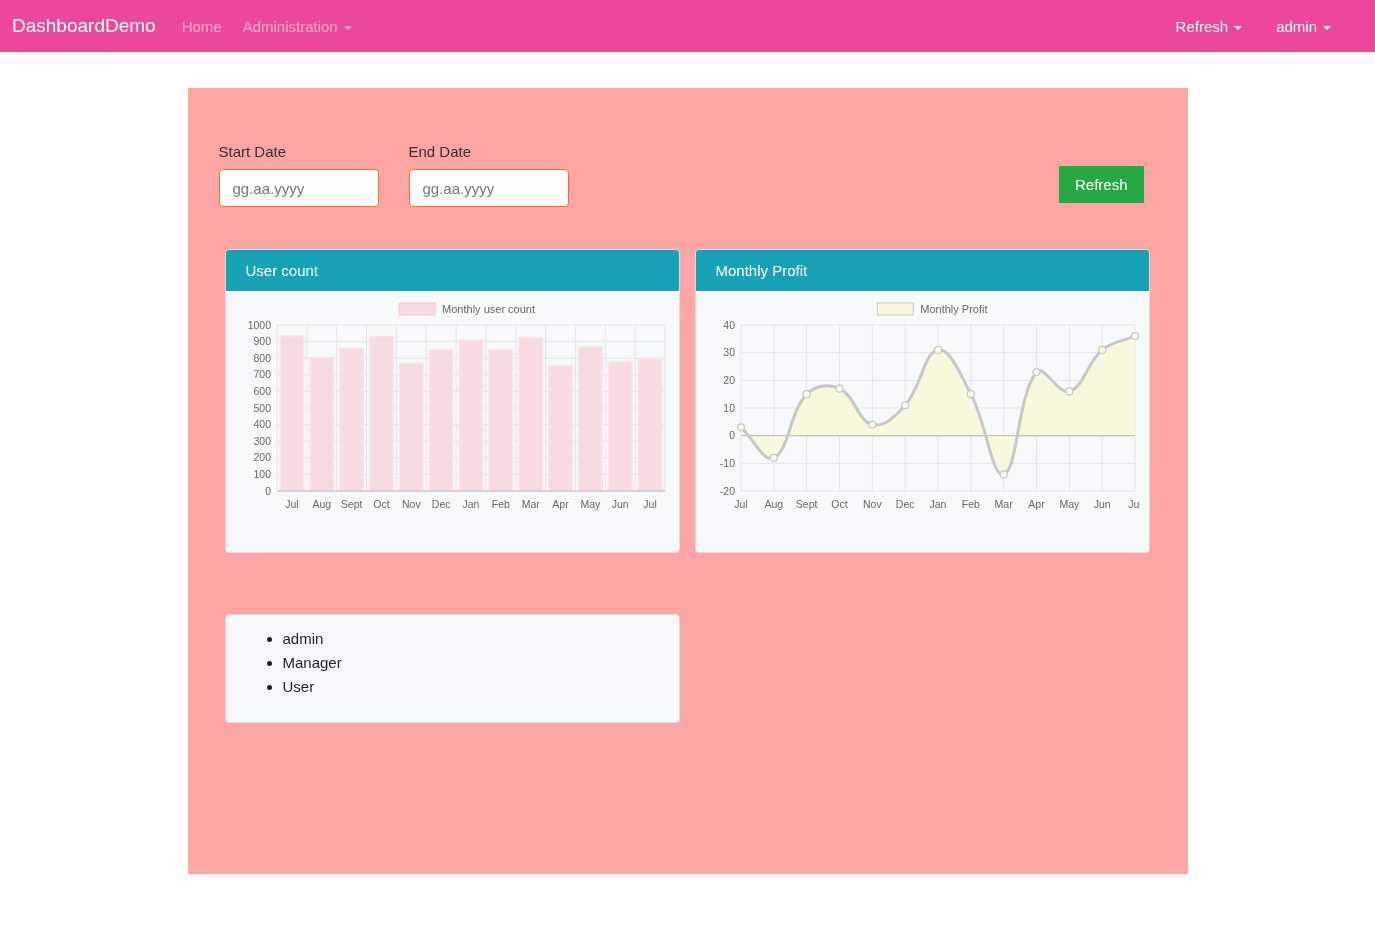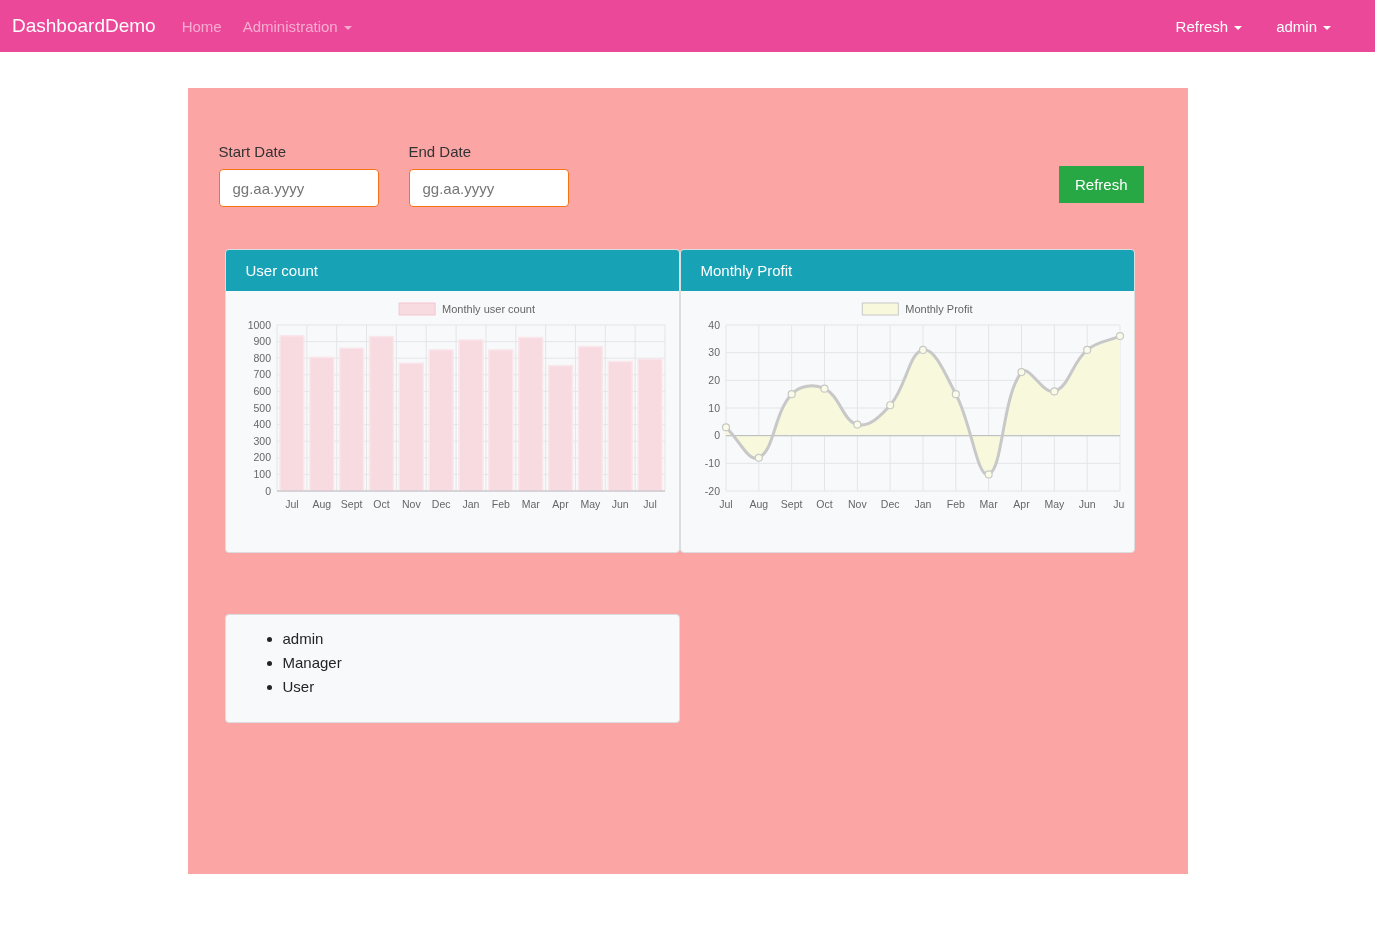--- a/index.html
+++ b/index.html
@@ -28,21 +28,21 @@
   .field label { display: block; font-size: 15px; color: #333; margin-bottom: 9px; }
   .field input { width: 160px; height: 38px; border: 1px solid #f97316; border-radius: 4px;
     padding: 0 13px; font-size: 15px; color: #495057; background: #fff; outline: none;
     font-family: "Liberation Sans", sans-serif; }
   .field input::placeholder { color: #767676; }
   .refresh-btn { margin-left: auto; margin-top: 23px; background: #28a745; color: #fff;
     border: none; border-radius: 0; height: 37px; padding: 0 16px; font-size: 15px;
     cursor: pointer; font-family: "Liberation Sans", sans-serif; }
 
   
-  .charts-row { display: flex; margin: 42px 0 0 37px; }
+  .charts-row { display: flex; gap: 15px; margin: 42px 0 0 37px; }
   .card { width: 455px; background: #f8f9fa; border: 1px solid #dcdddf; border-radius: 4px; }
   .card-header { height: 41px; display: flex; align-items: center; padding: 0 20px;
     font-size: 15px; border-radius: 3px 3px 0 0; }
   .card-header.teal { background: #18a2b6; color: #ffffff; }
   .card-header.yellow { background: #ffc107; color: #212529; }
   .card-body { padding: 4px 9px 3px; }
 
   .roles-card { margin: 61px 0 0 37px; }
   .roles-body { padding: 15px 0 20px; }
   .roles-body ul { margin: 0; padding-left: 57px; }

